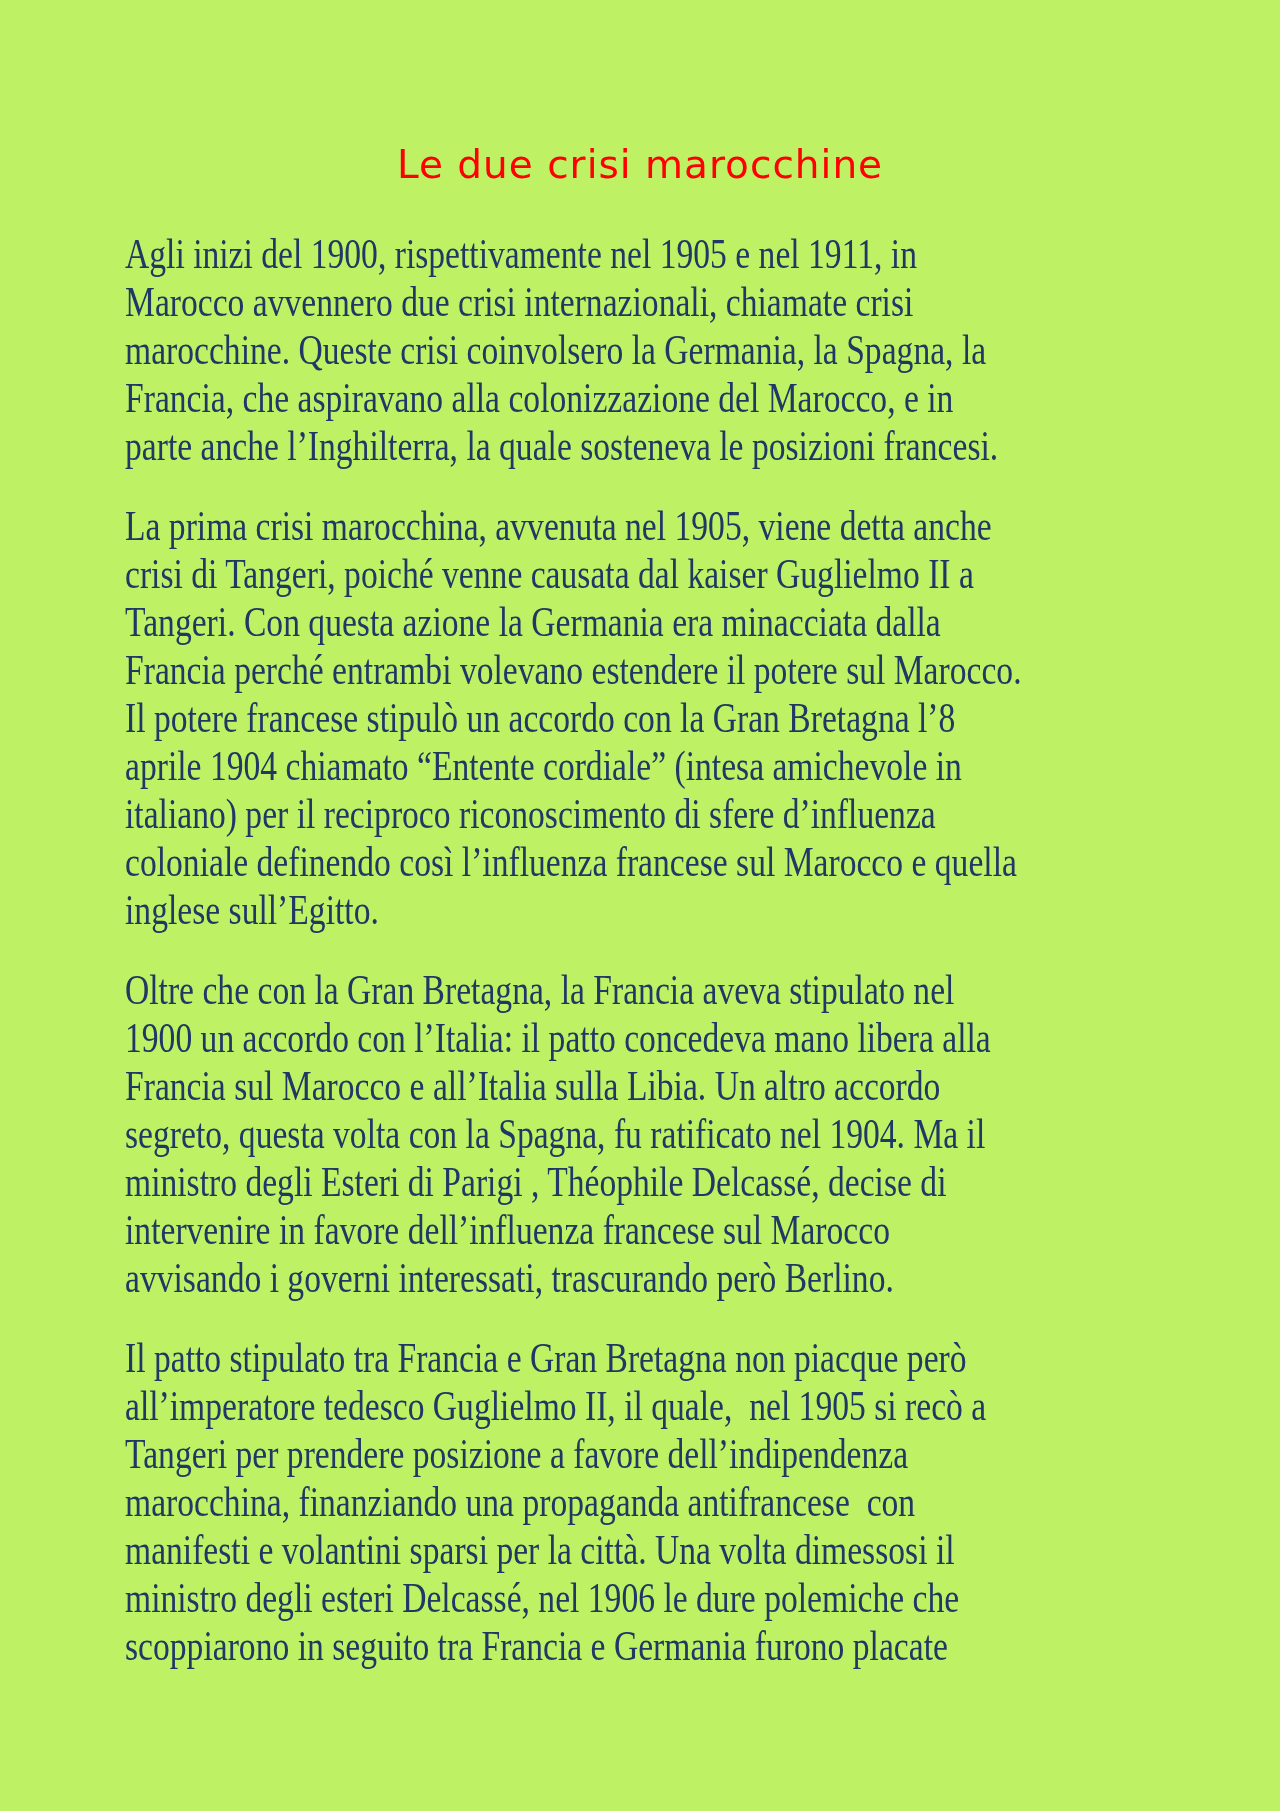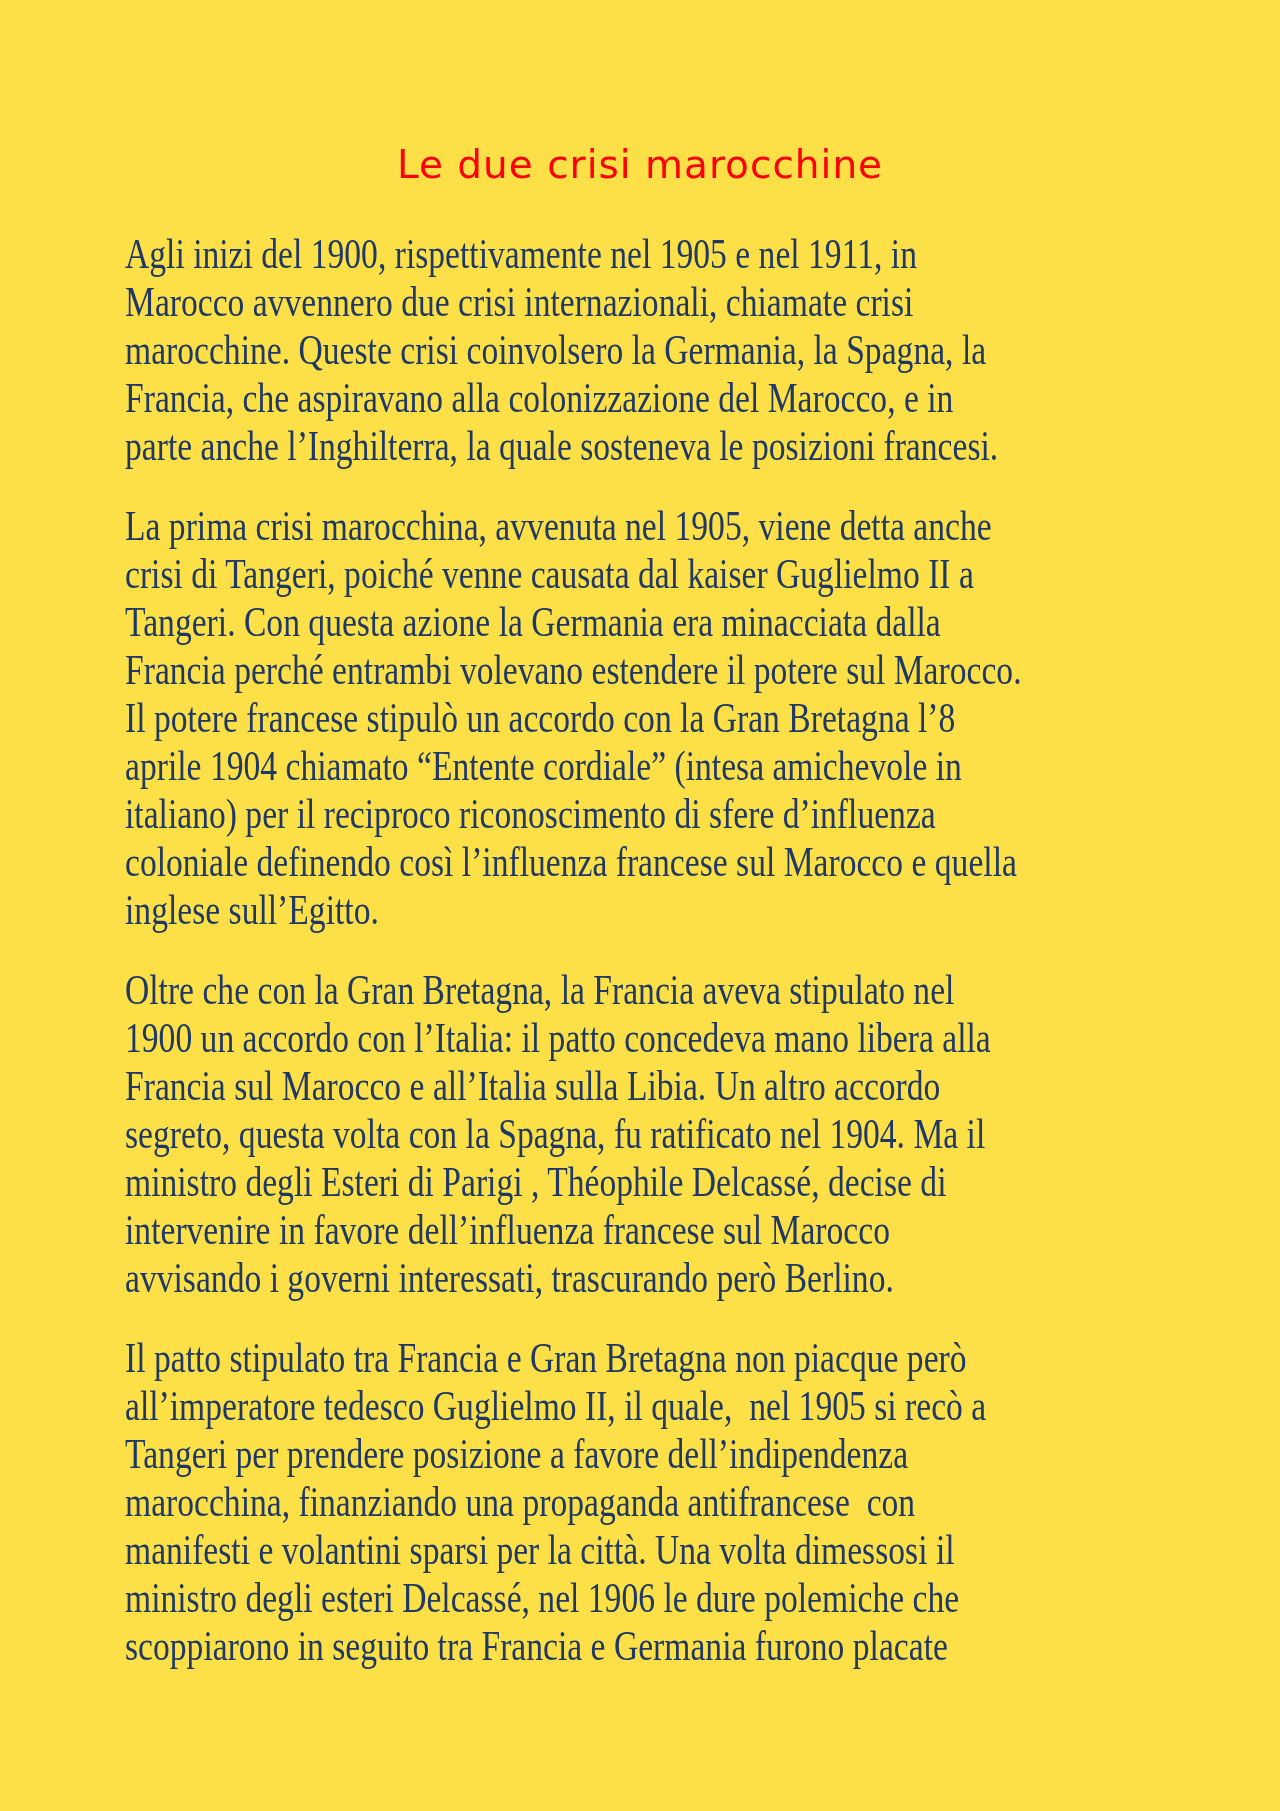--- a/index.html
+++ b/index.html
@@ -4,21 +4,21 @@
 <style>
   html, body {
     margin: 0;
     padding: 0;
     background: #ffffff;
   }
   .page {
     position: relative;
     width: 1280px;
     height: 1811px;
-    background: #fde047;
+    background: #bef264;
     overflow: hidden;
   }
   .doc-title {
     position: absolute;
     top: 143px;
     left: 0;
     width: 1280px;
     margin: 0;
     text-align: center;
     font-family: "DejaVu Sans", "Liberation Sans", sans-serif;

